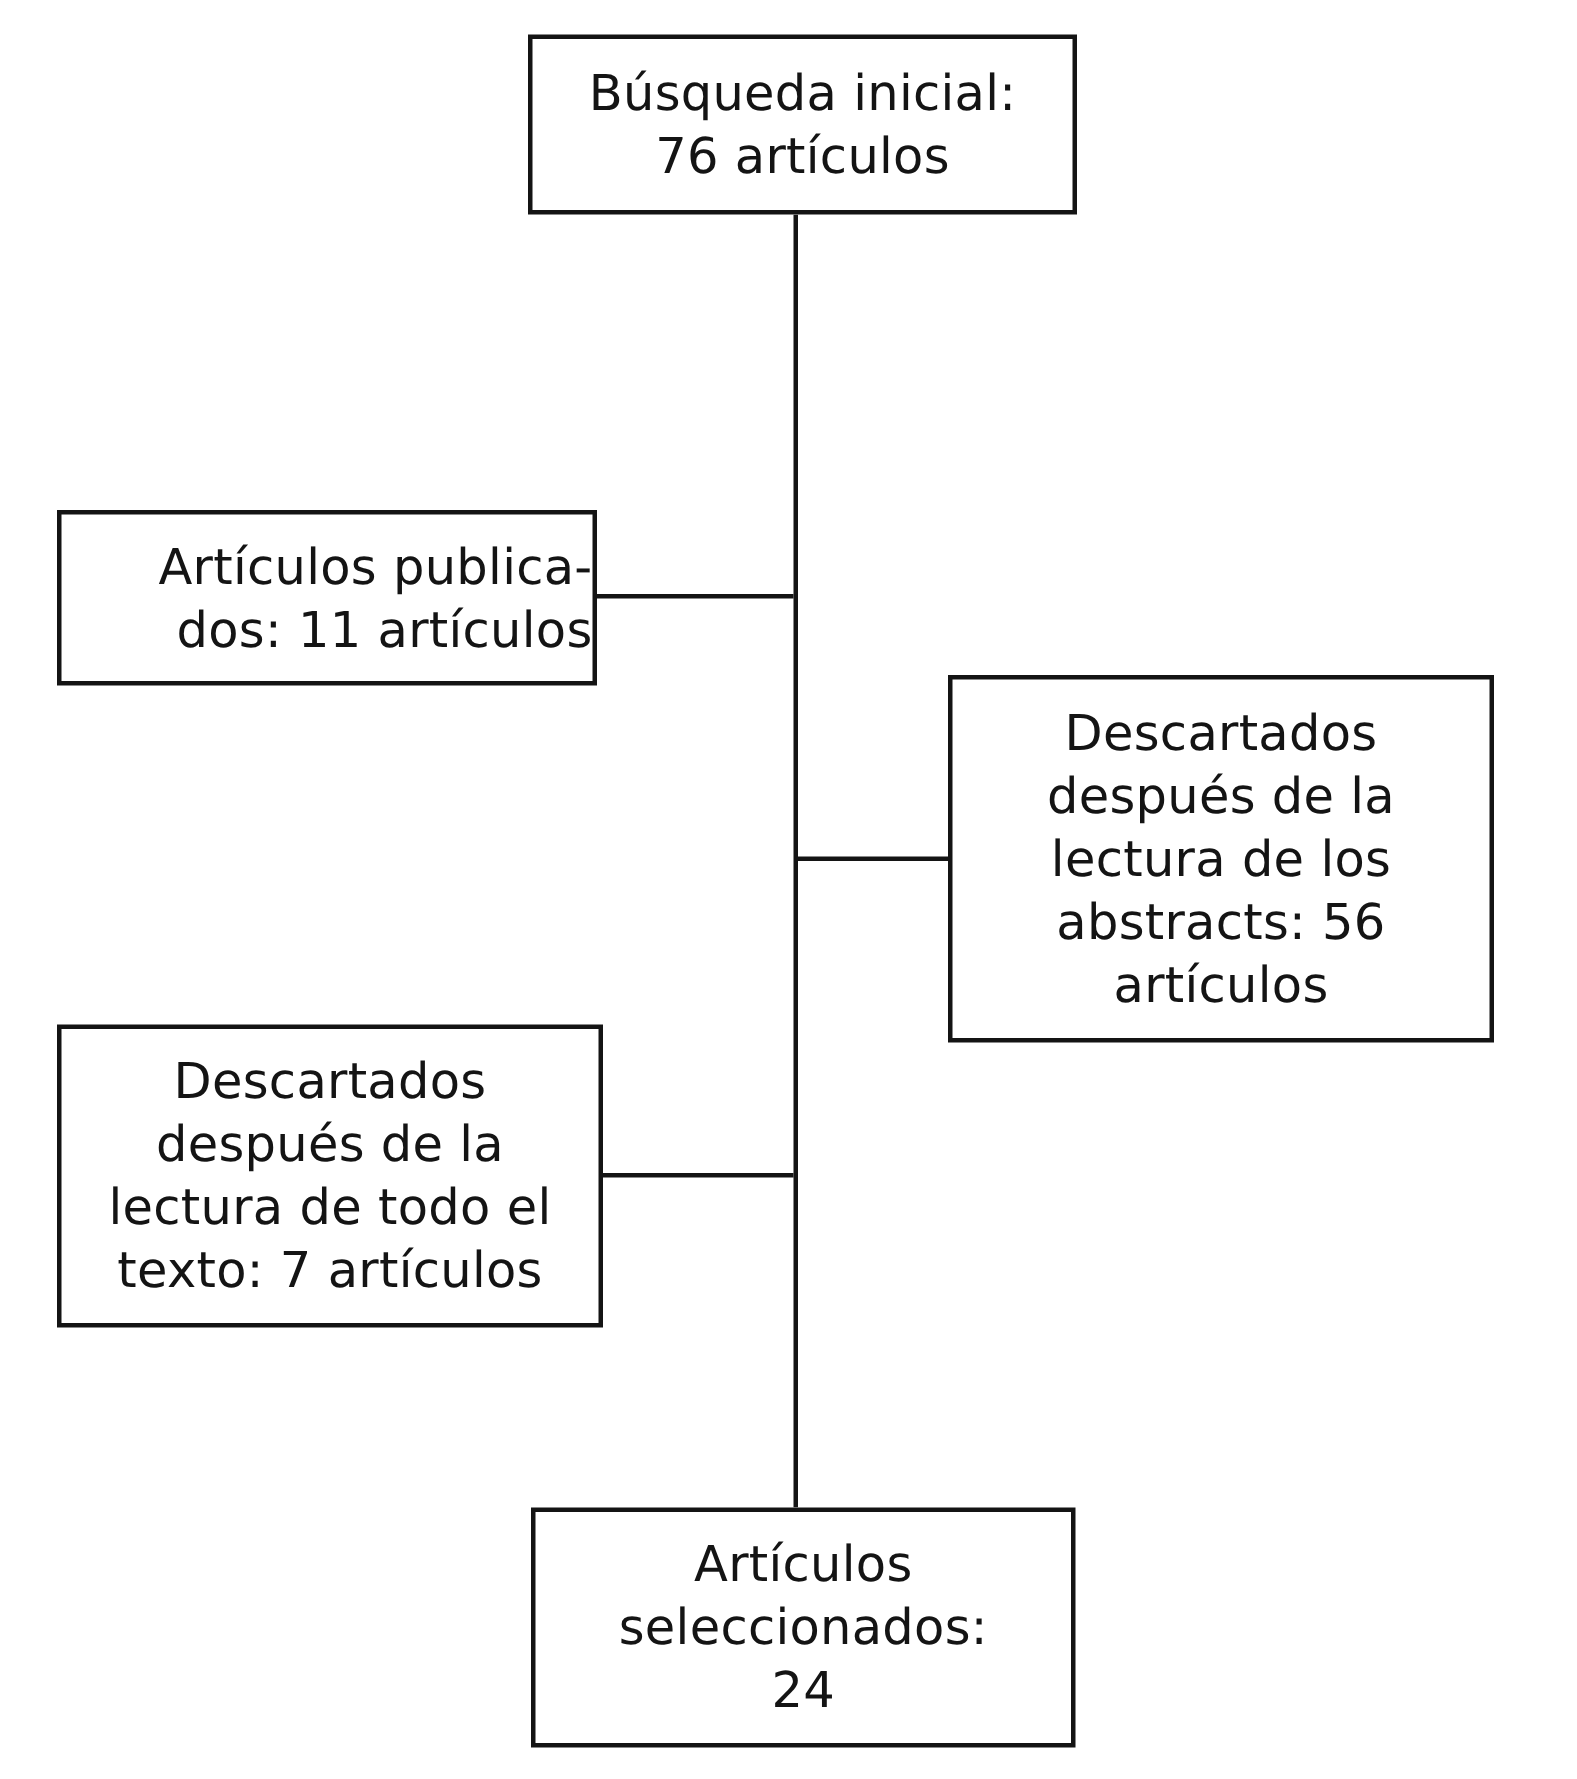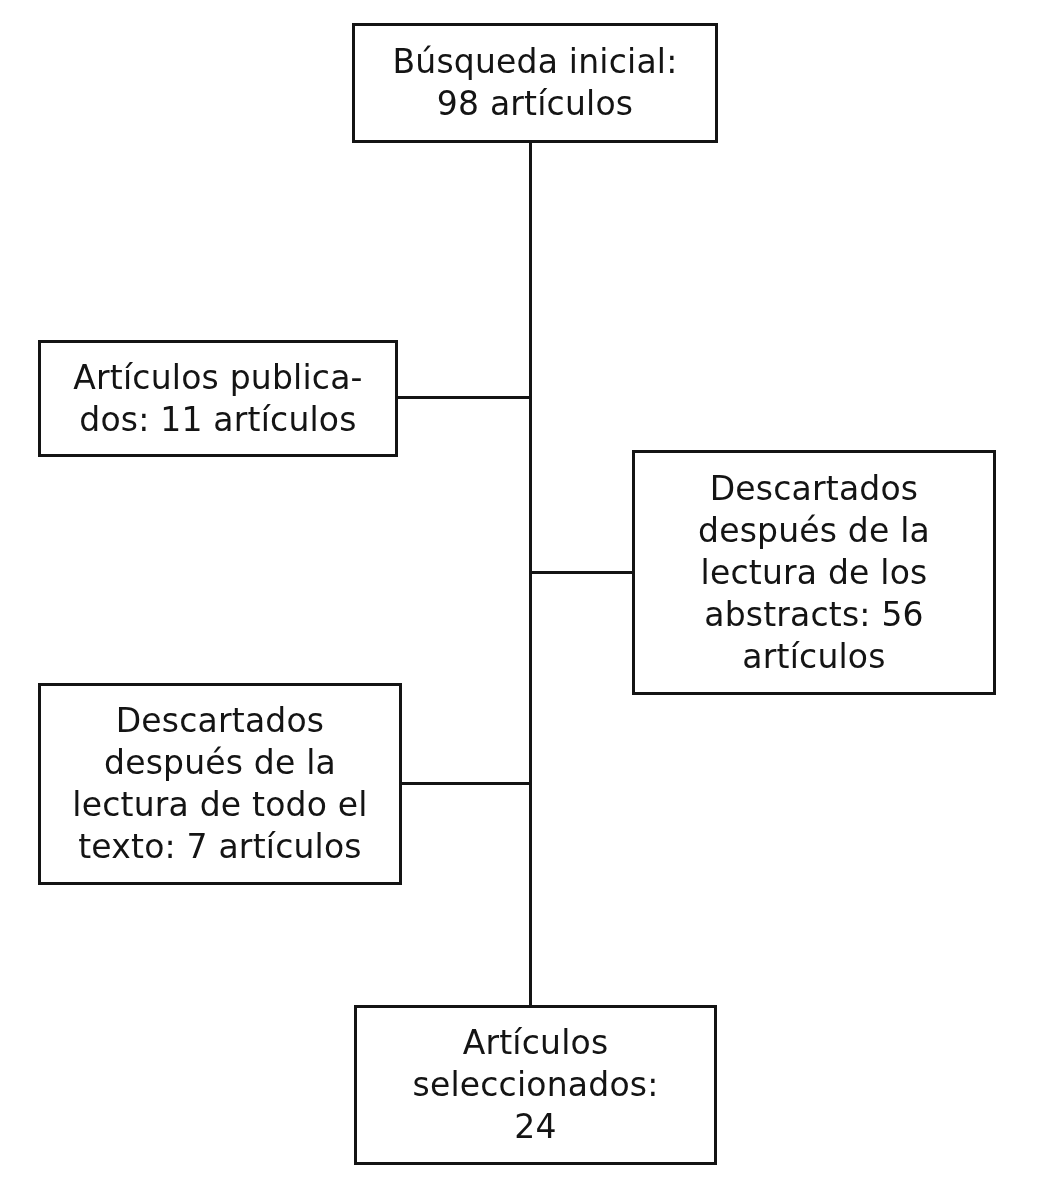--- a/index.html
+++ b/index.html
@@ -28,21 +28,21 @@
     width: 100%;
     color: var(--ink, #141414);
     font-size: 33px;
     line-height: 42px;
     text-align: center;
     white-space: pre-line;
     letter-spacing: 0.2px;
   }
 
   .box.left-align .box-text {
-    text-align: center;
+    text-align: right;
   }
 
   .connector {
     position: absolute;
     background: var(--ink, #141414);
   }
 
   
   .box-initial-search      { left: 352px; top: 23px;   width: 366px; height: 120px; }
   .box-published           { left: 38px;  top: 340px;  width: 360px; height: 117px; }
@@ -61,21 +61,21 @@
 <div class="canvas">
 
   <div class="connector spine-vertical"></div>
 
   <div class="connector stub-published"></div>
   <div class="connector stub-abstracts"></div>
   <div class="connector stub-fulltext"></div>
 
   <div class="box box-initial-search">
     <span class="box-text">Búsqueda inicial:
-98 artículos</span>
+76 artículos</span>
   </div>
 
   <div class="box box-published left-align">
     <span class="box-text">Artículos publica-
 dos: 11 artículos</span>
   </div>
 
   <div class="box box-discarded-abstracts">
     <span class="box-text">Descartados
 después de la

